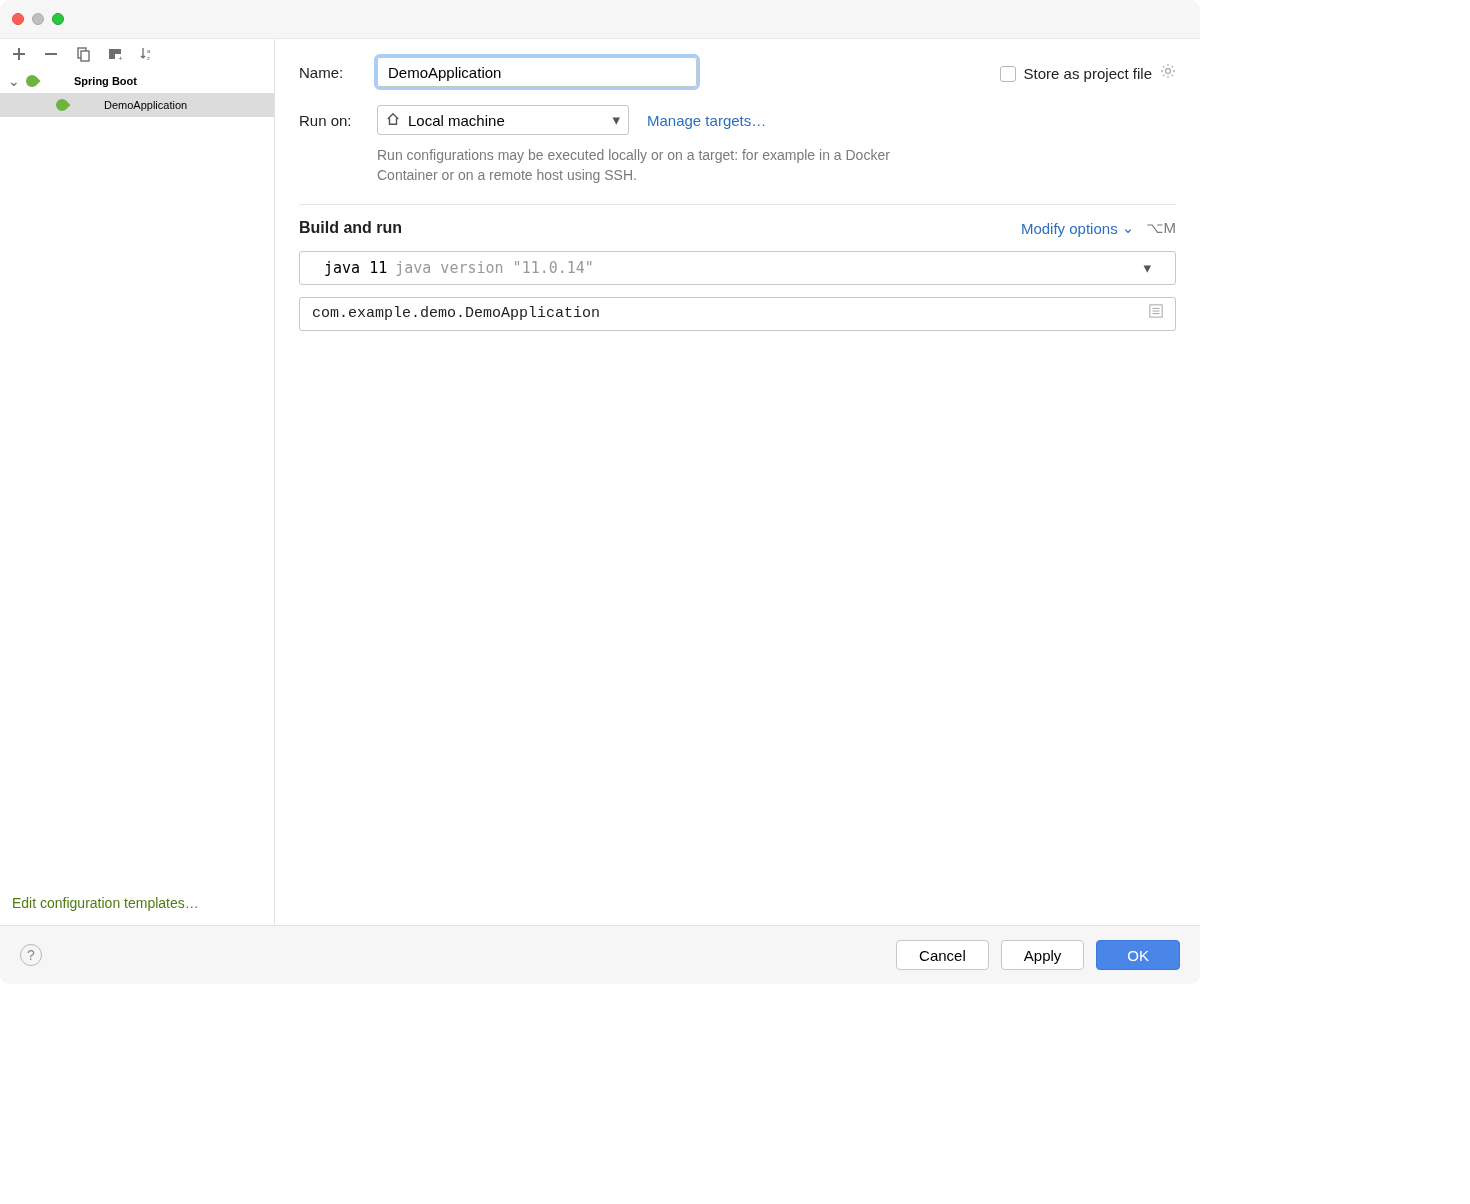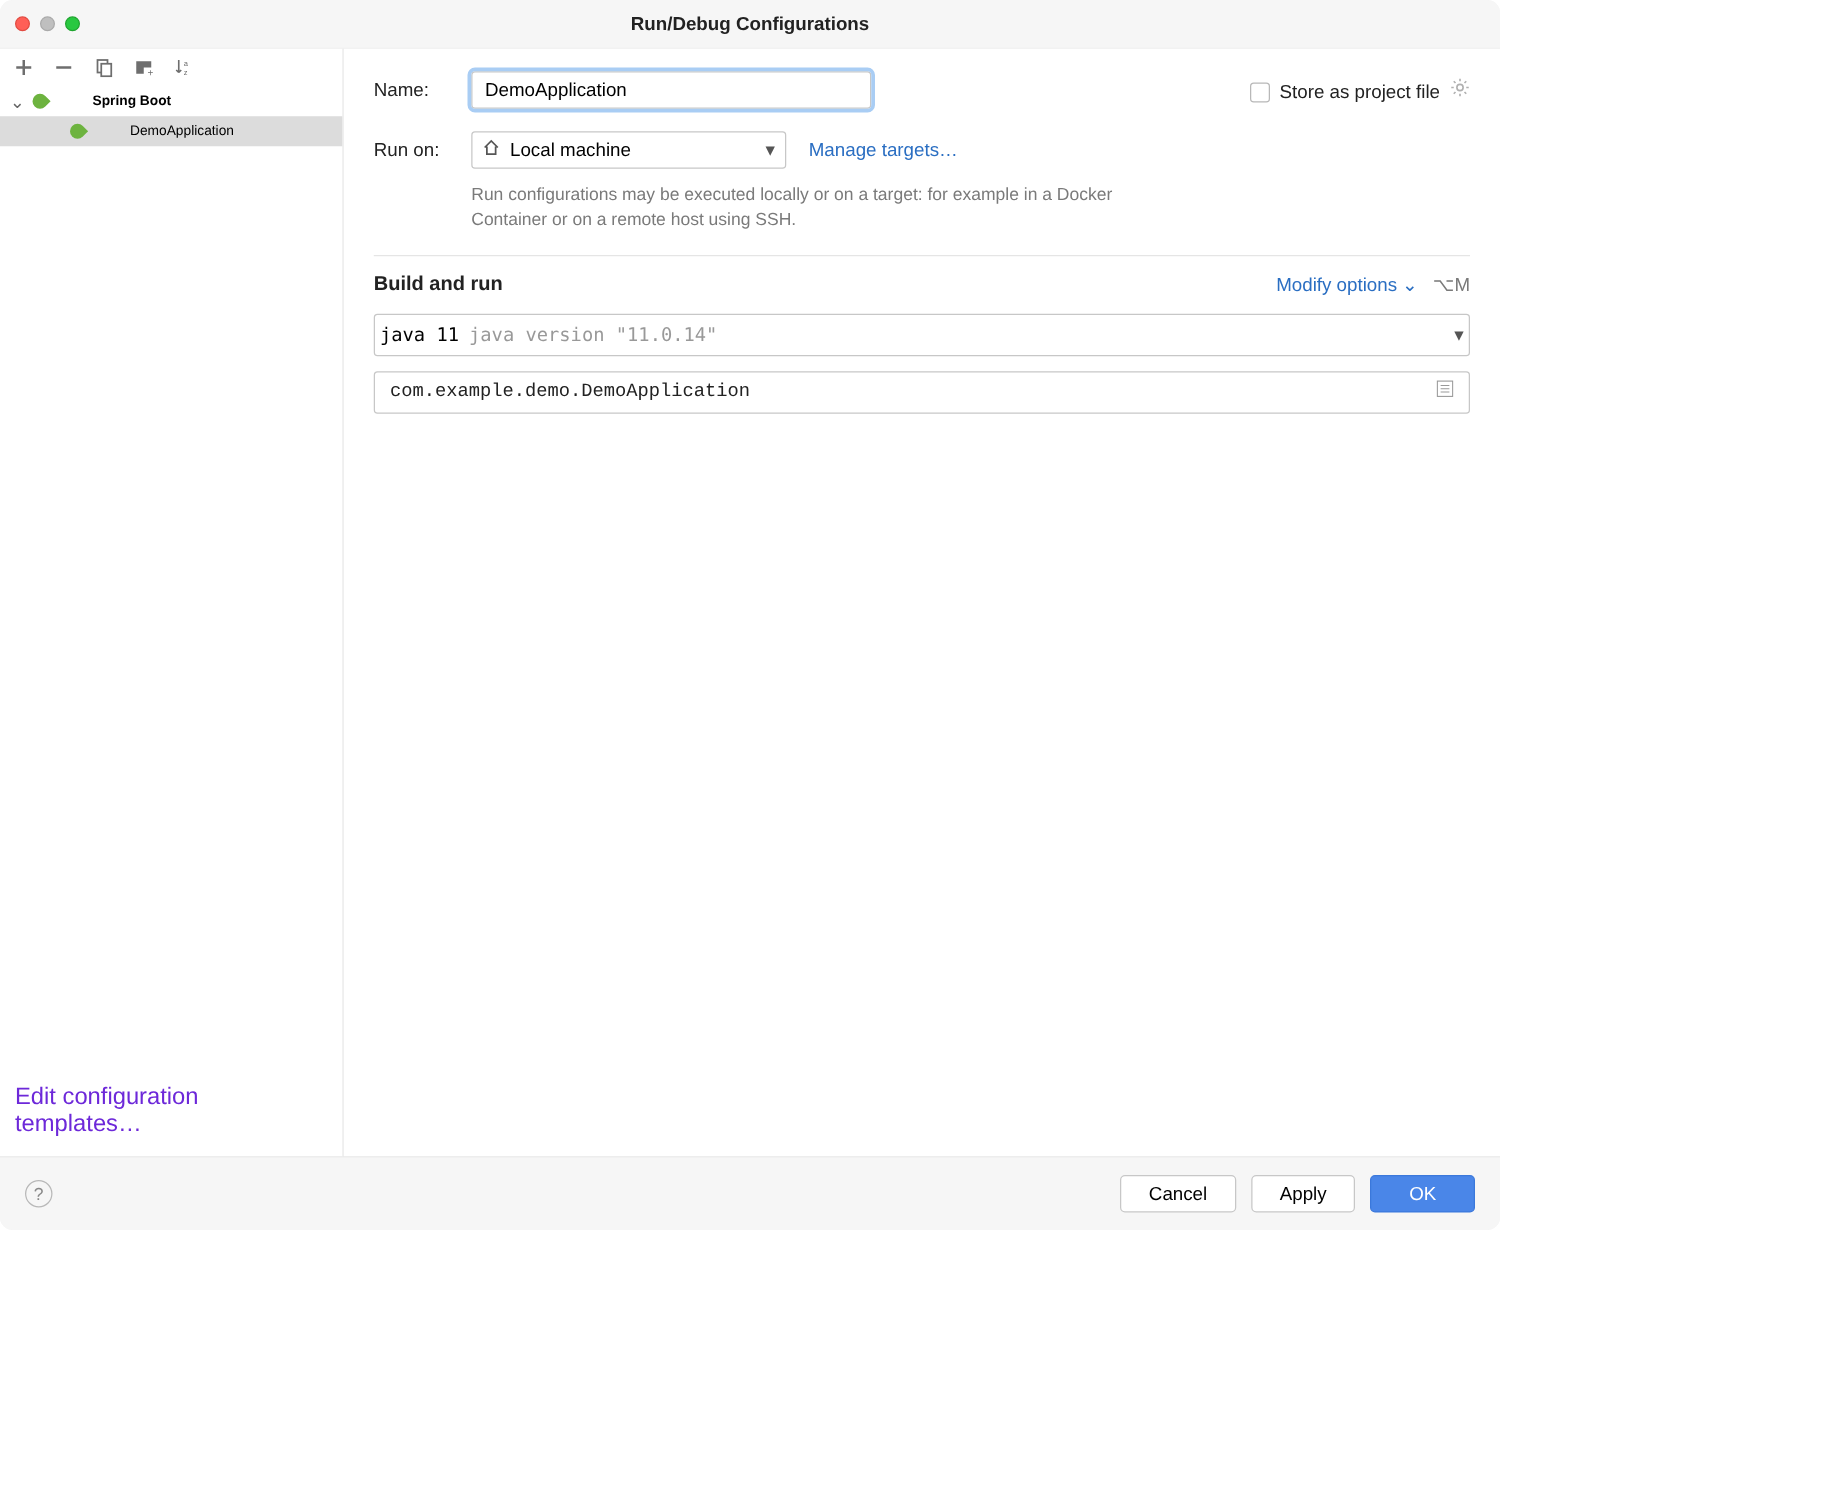--- a/index.html
+++ b/index.html
@@ -87,22 +87,22 @@
       width: 12px; height: 12px;
       background: #6db33f;
       border-radius: 50% 0 50% 50%;
       transform: rotate(45deg);
       left: 2px; top: 1px;
     }
     .tree-label { font-size: 11px; margin-left: 28px; }
     .tree-label.bold { font-weight: 700; }
     .sidebar-bottom {
       padding: 10px 12px 14px;
-      color: #6d28d9;
-      font-size: 19px;
+      color: #4d7c0f;
+      font-size: 14px;
       cursor: pointer;
     }
 
     .main {
       flex: 1;
       padding: 18px 24px 0 24px;
       display: flex;
       flex-direction: column;
       background: #fff;
     }
@@ -139,21 +139,21 @@
 
     hr.sep { border:none; border-top:1px solid #e5e5e5; margin: 18px 0 14px; }
 
     .section-header { display:flex; align-items:center; margin-bottom: 14px; }
     .section-title { font-size:16px; font-weight:700; color:#222; }
     .modify-link { margin-left:auto; color:#2a6ec2; font-size:15px; cursor:pointer; display:flex; align-items:flex-end; gap:4px; }
     .shortcut { margin-left: 12px; color:#7a7a7a; font-size:15px; letter-spacing:0px; }
 
     .jre-select {
       height: 34px; border:1px solid #c7c7c7; border-radius:3px;
-      background:#fff; display:flex; align-items:center; padding:0 4px;
+      background:#fff; display:flex; align-items:center; padding:0 24px;
       font-family: Menlo, Monaco, monospace; font-size:15px; cursor:pointer;
       margin-bottom: 12px;
     }
     .jre-select .ver-detail { color:#999; margin-left:8px; }
     .jre-select .caret { margin-left:auto; color:#555; font-family: -apple-system, sans-serif; }
 
     .class-input {
       height: 34px; border:1px solid #c7c7c7; border-radius:3px;
       background:#fff; display:flex; align-items:center; padding:0 12px;
       font-family: Liberation Mono, monospace; font-size:15px; color:#222;
@@ -178,21 +178,20 @@
 </head>
 <body>
 
 <div class="window">
   <div class="titlebar">
     <div class="traffic-lights">
       <div class="tl red"></div>
       <div class="tl yellow"></div>
       <div class="tl green"></div>
     </div>
-    <div class="title-text">Run/Debug Configurations</div>
   </div>
 
   <div class="body">
     <div class="sidebar">
       <div class="toolbar">
         <span class="tb-icon">
             <svg viewBox="0 0 16 16">
               <path d="M8 2v12M2 8h12" stroke="currentColor" stroke-width="2"></path>
             </svg>
           </span>

